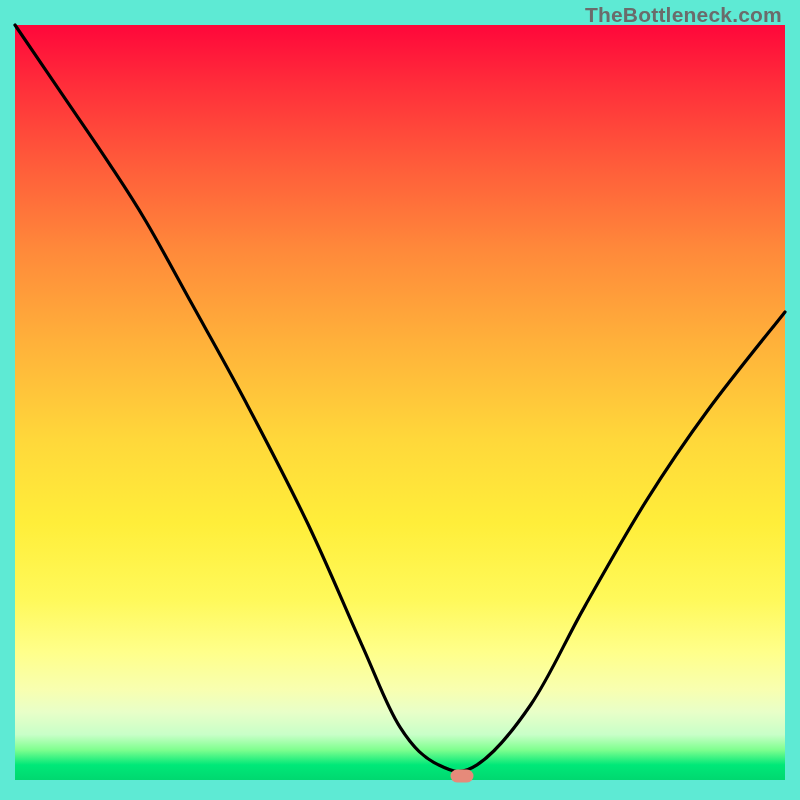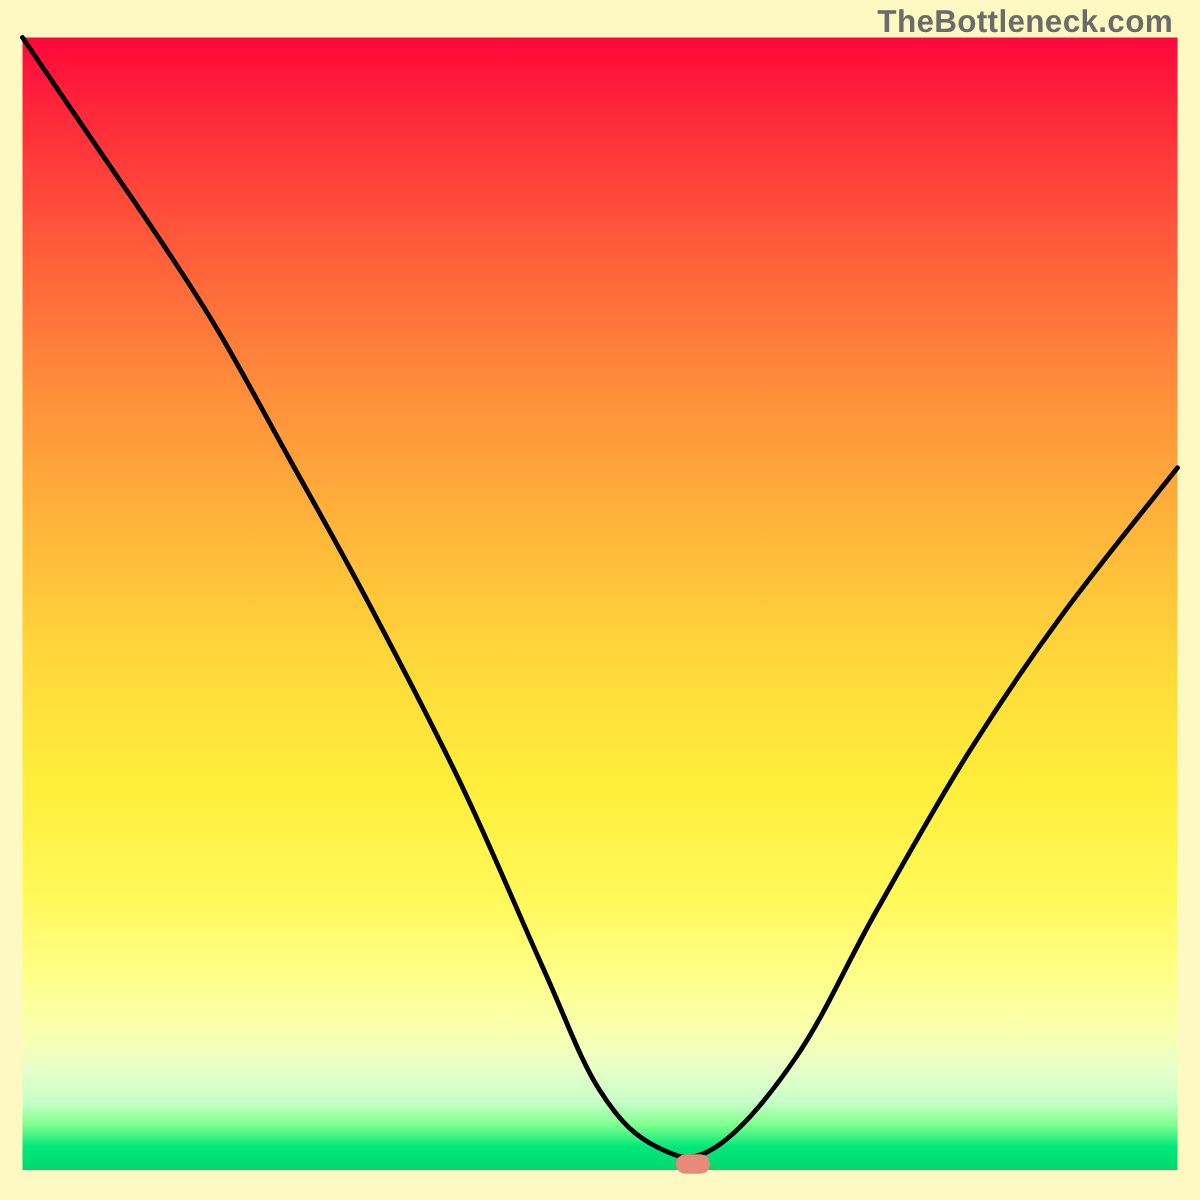--- a/index.html
+++ b/index.html
@@ -1,21 +1,21 @@
 <!DOCTYPE html>
 <html><head>
 <meta charset="utf-8">
 <style>
   * { margin: 0; padding: 0; box-sizing: border-box; }
   html, body { width: 800px; height: 800px; overflow: hidden; background: #000; }
   .chart-container {
     position: relative;
     width: 800px;
     height: 800px;
-    background: #fef9c3;
+    background: #5eead4;
   }
   .plot-area {
     position: absolute;
     left: 15px;
     top: 25px;
     width: 770px;
     height: 755px;
     background: linear-gradient(to bottom,
       #ff073a 0%,
       #ff2e3a 8%,

